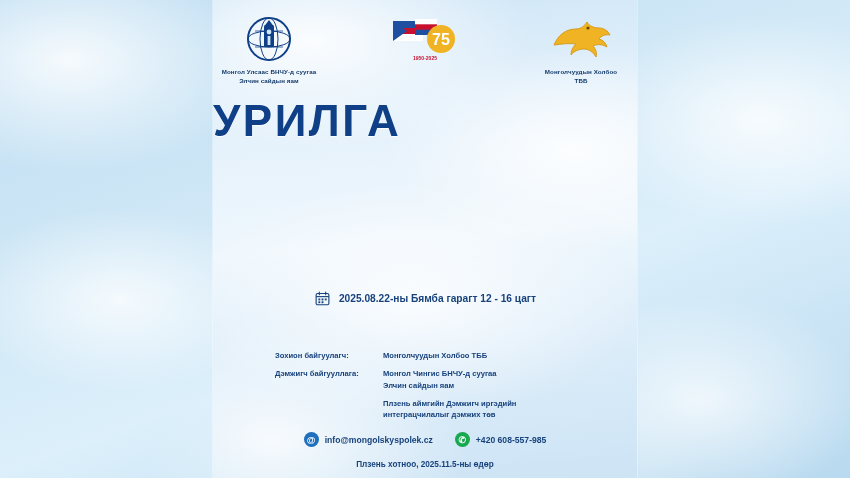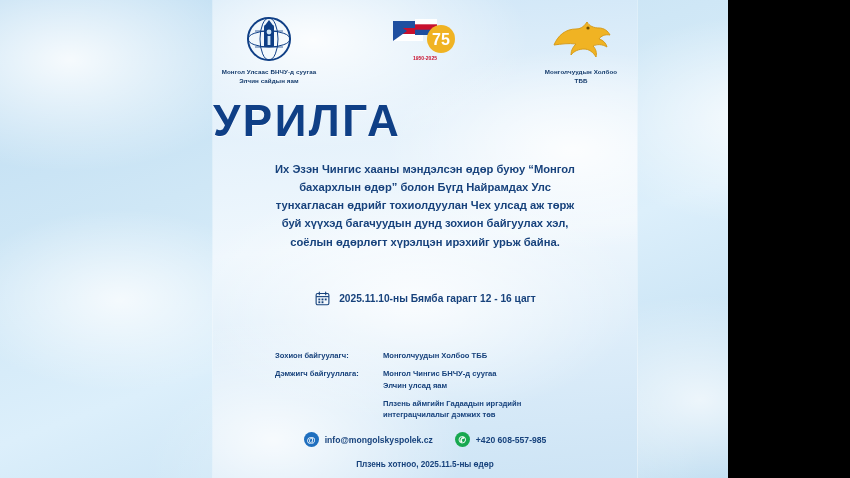--- a/index.html
+++ b/index.html
@@ -8,21 +8,21 @@
     background: #000;
   }
   body {
     width: 850px;
     height: 478px;
     overflow: hidden;
     font-family: "Liberation Sans", sans-serif;
   }
   .stage {
     position: relative;
-    width: 728px;
+    width: 850px;
     height: 478px;
     background: #a16207;
     overflow: hidden;
   }
   
   .bg {
     position: absolute;
     inset: 0;
     background:
       radial-gradient(ellipse 280px 160px at 70px 60px, rgba(255,255,255,0.85), rgba(255,255,255,0) 70%),
@@ -254,55 +254,54 @@
             <circle cx="39" cy="10" r="1.6" fill="#6b4b00"></circle>
           </svg>
         </div>
         <div class="logo-caption" style="white-space:pre-line;">Монголчуудын Холбоо
 ТББ</div>
       </div>
     </div>
 
     <div class="title">УРИЛГА</div>
 
-    <div class="body-text">Их Эзэн Чингис хааны мэндэлсэн өдөр буюу “Монгол бахархлын өдөр” болон Бүгд Найрамдах Улс тунхагласан өдрийг тохиолдуулан Чех улсад аж төрж буй хүүхэд багачуудын дунд зохион байгуулах хэл, соёлын өдөрлөгт хүрэлцэн ирэхийг урьж байна.</div>
 
     <div class="info-row date">
       <span class="info-icon">
         <svg width="15" height="15" viewBox="0 0 16 16">
           <rect x="1.2" y="2.6" width="13.6" height="12" rx="1.6" fill="none" stroke="#17427c" stroke-width="1.2"></rect>
           <path d="M1.2 6 H14.8" stroke="#17427c" stroke-width="1.2"></path>
           <path d="M4.6 1.2 V4 M11.4 1.2 V4" stroke="#17427c" stroke-width="1.2" stroke-linecap="round"></path>
           <rect x="3.6" y="8" width="2" height="2" fill="#17427c"></rect>
           <rect x="7" y="8" width="2" height="2" fill="#17427c"></rect>
           <rect x="10.4" y="8" width="2" height="2" fill="#17427c"></rect>
           <rect x="3.6" y="11" width="2" height="2" fill="#17427c"></rect>
           <rect x="7" y="11" width="2" height="2" fill="#17427c"></rect>
         </svg>
       </span>
-      <span>2025.11.10-ны Бямба гарагт 12 - 16 цагт</span>
+      <span>2025.08.22-ны Бямба гарагт 12 - 16 цагт</span>
     </div>
 
 
     <div class="org">
       <div class="org-row">
         <div class="org-label">Зохион байгуулагч:</div>
         <div class="org-value">
           <div>Монголчуудын Холбоо ТББ</div>
         </div>
       </div>
       <div class="org-row">
         <div class="org-label">Дэмжигч байгууллага:</div>
         <div class="org-value">
           <div>Монгол Чингис БНЧУ-д суугаа</div>
-          <div>Элчин улсад яам</div>
+          <div>Элчин сайдын яам</div>
         </div>
       </div>
       <div class="org-extra">
-        <div>Плзень аймгийн Гадаадын иргэдийн</div>
+        <div>Плзень аймгийн Дэмжигч иргэдийн</div>
         <div>интеграцчилалыг дэмжих төв</div>
       </div>
     </div>
 
     <div class="contacts">
       <div class="contact">
         <span class="circ-icon mail">@</span>
         <span>info@mongolskyspolek.cz</span>
       </div>
       <div class="contact">

